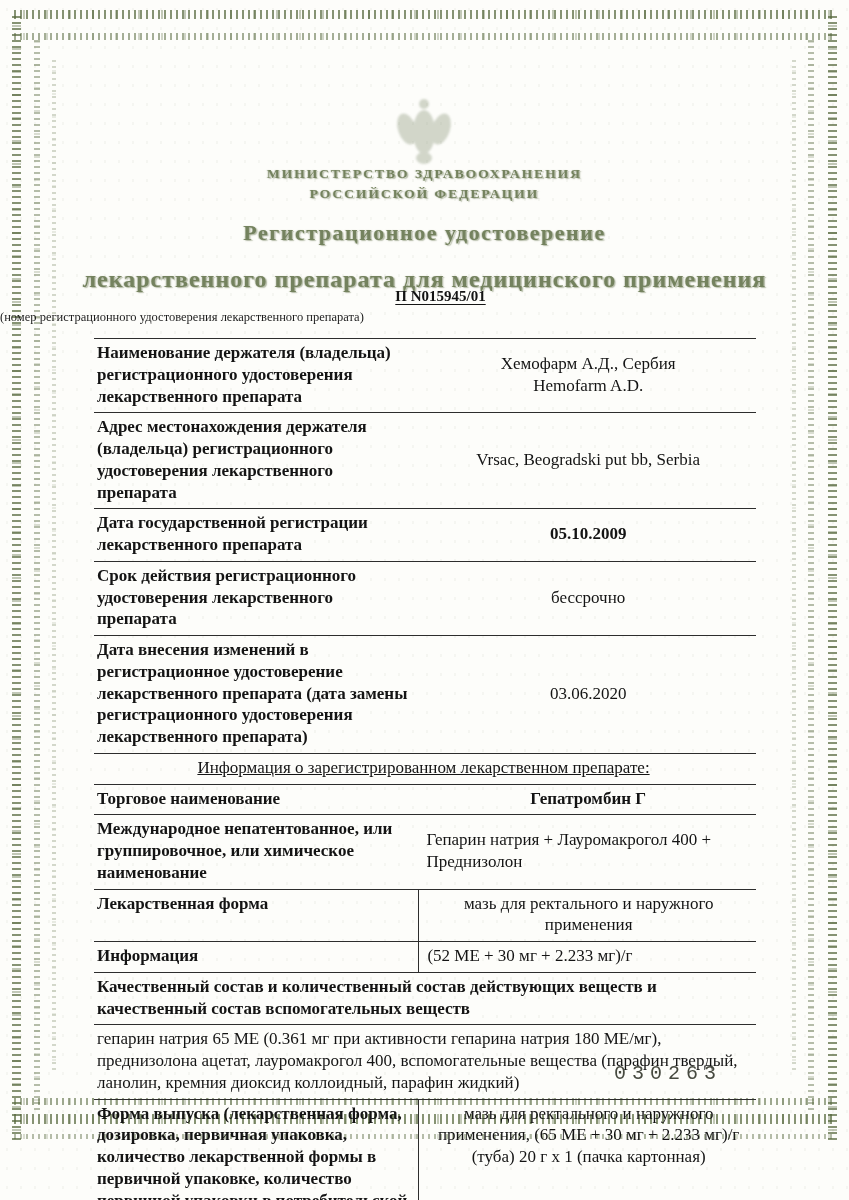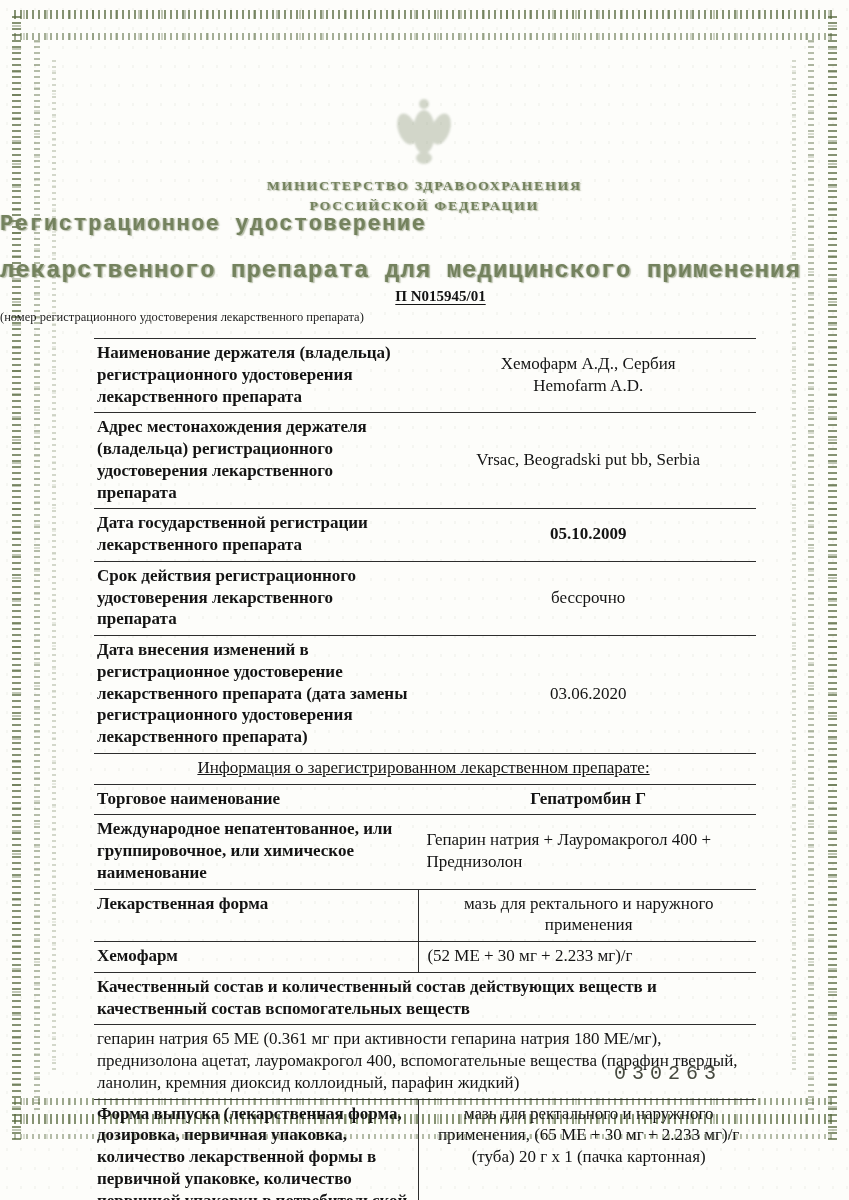--- a/index.html
+++ b/index.html
@@ -25,23 +25,23 @@
       repeating-linear-gradient(0deg, rgba(84,102,58,0.70) 0 2px, transparent 2px 6px),
       repeating-linear-gradient(0deg, transparent 0 9px, rgba(84,102,58,0.35) 9px 11px, transparent 11px 23px);
   }
 
   
   .ghost {
     color:#74825e;
     text-shadow: 1.4px 0.7px 1.2px rgba(116,130,94,0.55), -0.9px -0.4px 1px rgba(116,130,94,0.30);
     filter: blur(0.35px);
   }
-  .ministry { position:absolute; top:176px; left:0; width:100%; text-align:center;
+  .ministry { position:absolute; top:164px; left:0; width:100%; text-align:center;
     font-weight:bold; font-size:13.5px; letter-spacing:2px; line-height:1.5; }
-  .doc-title { position:absolute; top:212px; left:0; width:100%; text-align:left; font-weight:bold;font-family:Liberation Mono, monospace; }
+  .doc-title { position:absolute; top:220px; left:0; width:100%; text-align:center; font-weight:bold; }
   .doc-title .t1 { font-size:22px; letter-spacing:1.5px; }
   .doc-title .t2 { font-size:24px; letter-spacing:1px; margin-top:20px; }
 
   .reg-number { position:absolute; top:288px; left:16px; width:100%; text-align:center;
     font-size:15px; font-weight:bold; }
   .reg-number .num { text-decoration:underline; text-underline-offset:3px; }
   .reg-caption { position:absolute; top:310px; left:0; width:100%; text-align:left;
     font-size:12.5px; color:#1d1d1d; }
 
   
@@ -172,21 +172,21 @@
     </div>
 
     <div class="row">
       <div class="label">Лекарственная форма</div>
       <div class="value vline">
         <span class="txt">мазь для ректального и наружного применения</span>
       </div>
     </div>
 
     <div class="row">
-      <div class="label">Хемофарм</div>
+      <div class="label">Информация</div>
       <div class="value vline">
         <span class="txt">(52 МЕ + 30 мг + 2.233 мг)/г</span>
       </div>
     </div>
 
     <div class="row-full comp-head">Качественный состав и количественный состав действующих веществ и качественный состав вспомогательных веществ</div>
     <div class="row-full">гепарин натрия 65 МЕ (0.361 мг при активности гепарина натрия 180 МЕ/мг), преднизолона ацетат, лауромакрогол 400, вспомогательные вещества (парафин твердый, ланолин, кремния диоксид коллоидный, парафин жидкий)</div>
 
     <div class="row">
       <div class="label">Форма выпуска (лекарственная форма, дозировка, первичная упаковка, количество лекарственной формы в первичной упаковке, количество первичной упаковки в потребительской упаковке, комплектность)</div>

